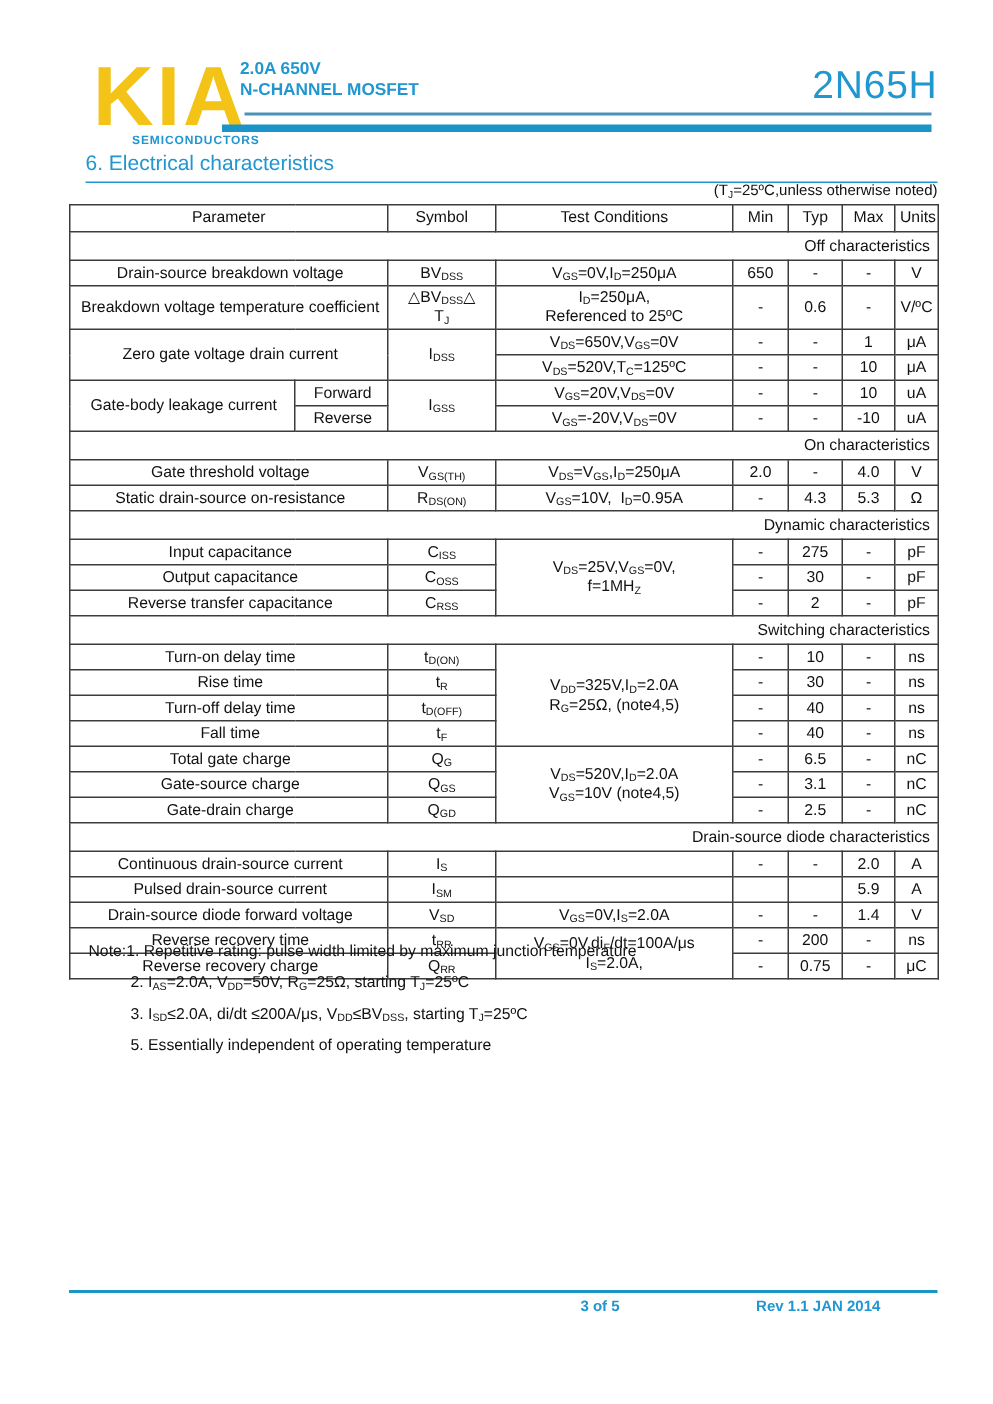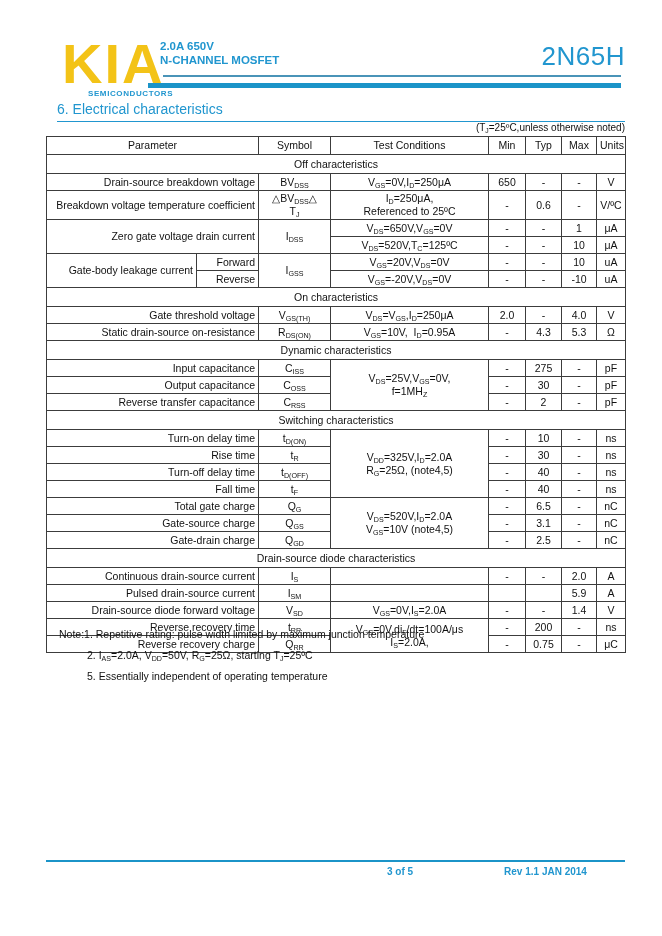--- a/index.html
+++ b/index.html
@@ -26,22 +26,22 @@
   
   .title-wrap{position:absolute;left:57px;top:100px;width:568px;
         border-bottom:1px solid var(--accent);padding-bottom:3px;}
   .title{font-size:14px;color:var(--accent);}
   .cond-note{position:absolute;right:37px;top:122px;font-size:10px;color:var(--ink);}
   
   #spec-table{position:absolute;left:46px;top:136px;width:579px;
         border-collapse:collapse;table-layout:fixed;font-size:10.5px;color:var(--ink);}
   #spec-table td{border:1px solid #3c3c3c;padding:1px 3px;text-align:center;
         vertical-align:middle;line-height:13px;height:14px;overflow:hidden;}
-  #spec-table td.left{text-align:right;padding-left:5px;}
-  #spec-table tr.section td{text-align:center;padding:2px 17px;}
+  #spec-table td.left{text-align:center;padding-left:5px;}
+  #spec-table tr.section td{text-align:right;padding:2px 5px;}
   #spec-table thead td{height:15px;text-align:center;}
   
   #notes{position:absolute;left:59px;top:628px;font-size:10.5px;line-height:13px;}
   #notes .note-line{margin-bottom:8px;}
   #notes .note-line.indent{margin-left:28px;}
   
   .footer-rule{position:absolute;left:46px;top:860px;width:579px;height:2px;background:var(--rule);}
   .page-num{position:absolute;left:330px;top:866px;width:140px;text-align:center;
         font-size:10px;font-weight:bold;color:var(--accent);}
   .revision{position:absolute;left:468px;top:866px;width:155px;text-align:center;
@@ -301,18 +301,19 @@
         <td>0.75</td>
         <td>-</td>
         <td>μC</td>
       </tr>
     </tbody>
 </table>
 
 <div id="notes">
     <div class="note-line">Note:1. Repetitive rating: pulse width limited by maximum junction temperature</div>
     <div class="note-line indent">2. I<sub>AS</sub>=2.0A, V<sub>DD</sub>=50V, R<sub>G</sub>=25Ω, starting T<sub>J</sub>=25ºC</div>
+    <div class="note-line indent">3. I<sub>SD</sub>≤2.0A, di/dt ≤200A/μs, V<sub>DD</sub>≤BV<sub>DSS</sub>, starting T<sub>J</sub>=25ºC</div>
     <div class="note-line indent">5. Essentially independent of operating temperature</div>
   </div>
 
 <div class="footer-rule"></div>
 <div class="page-num">3 of 5</div>
 <div class="revision">Rev 1.1 JAN 2014</div>
 
 </body></html>

